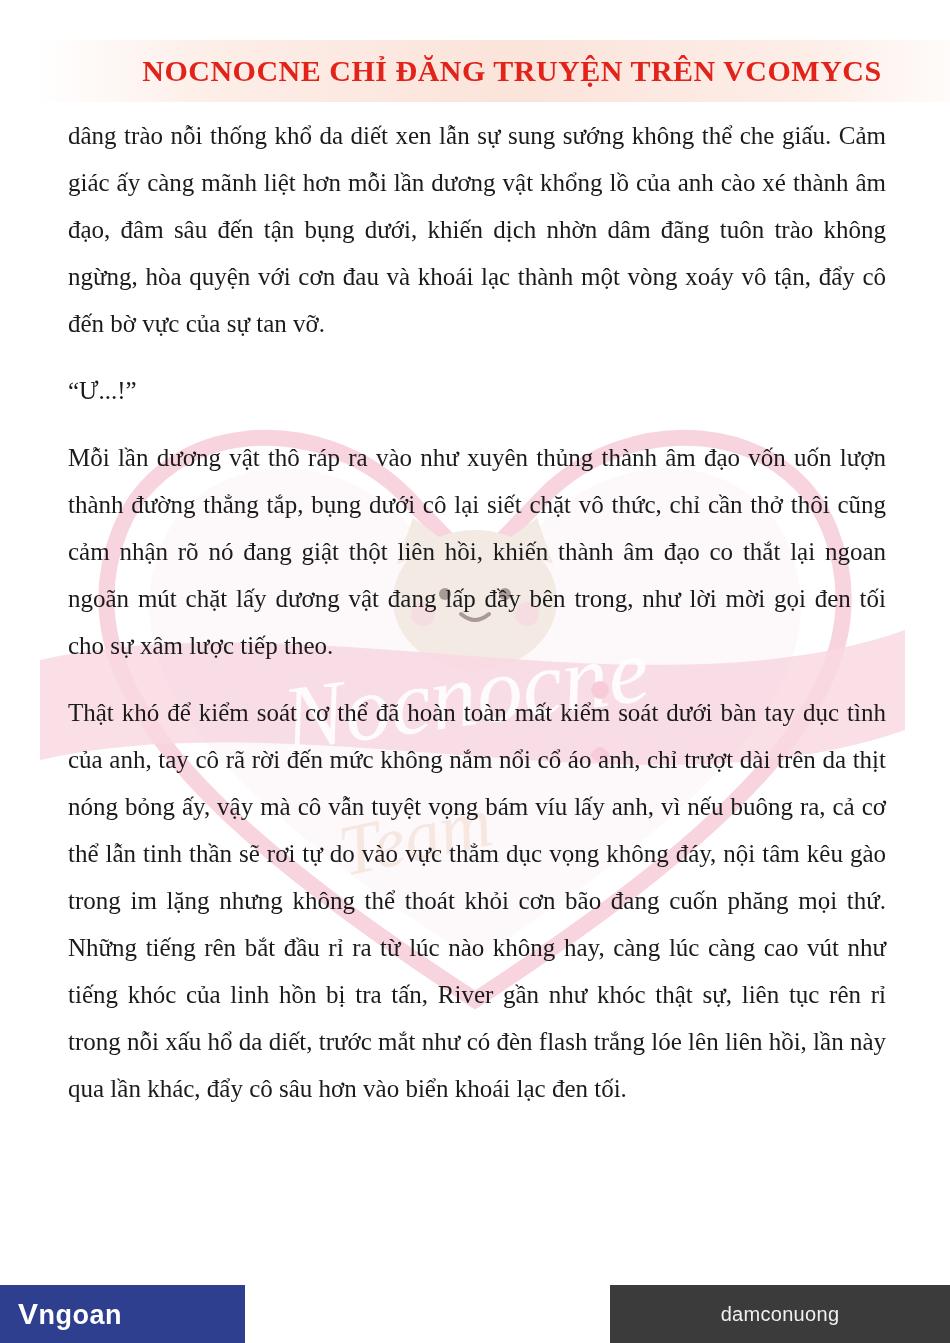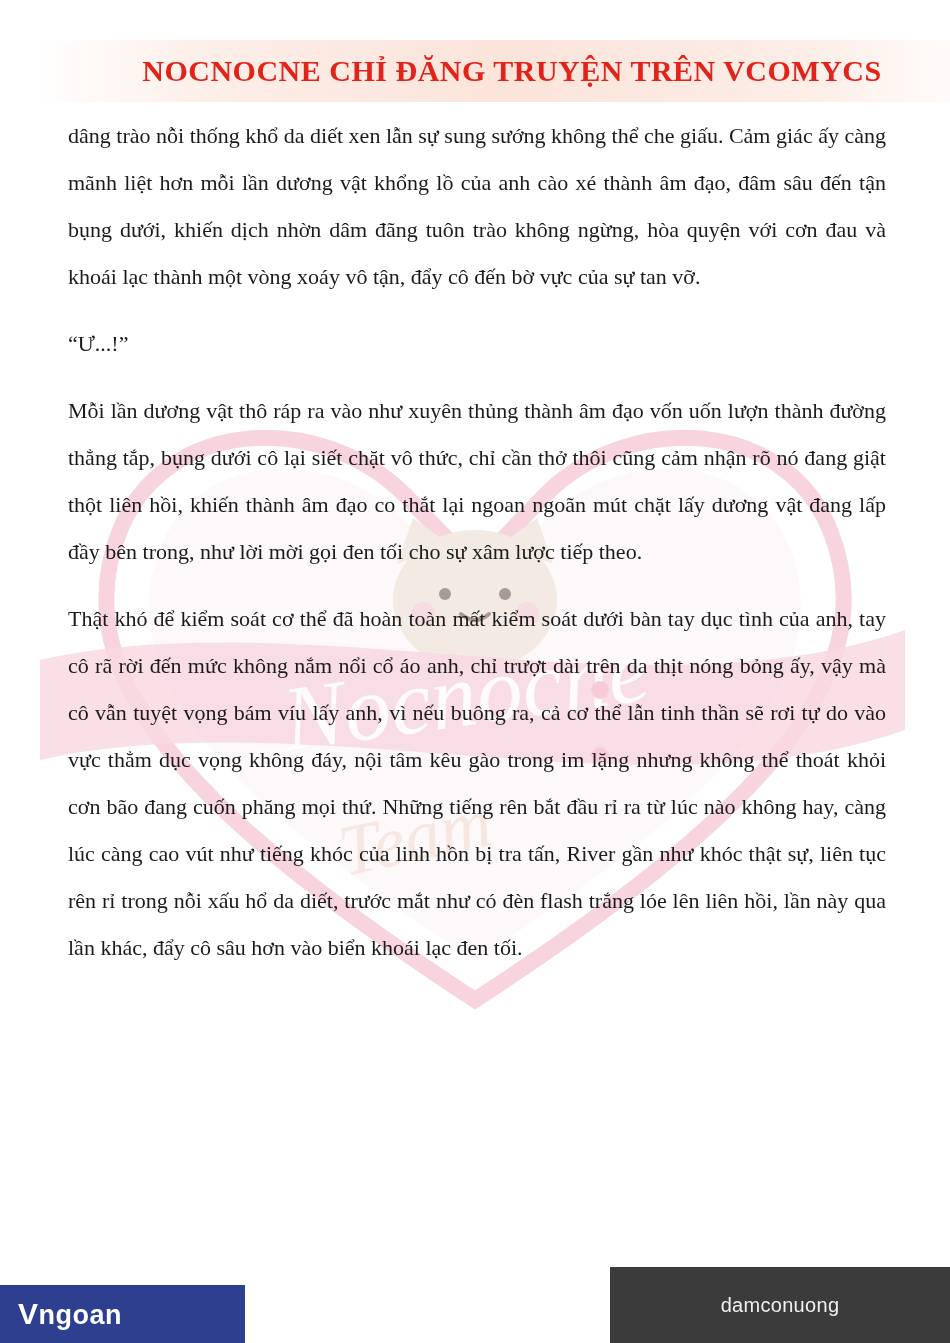--- a/index.html
+++ b/index.html
@@ -54,21 +54,21 @@
   .content {
     position: absolute;
     left: 68px;
     top: 112px;
     width: 818px;
     z-index: 1;
   }
   .para {
     color: #1b1b1b;
     font-family: "Liberation Serif", serif;
-    font-size: 22px;
+    font-size: 25px;
     line-height: 47px;
     text-align: justify;
     text-justify: inter-word;
     margin: 0 0 20px 0;
   }
   .para.last { margin-bottom: 15px; }
   .para.quote { text-align: left; }
 
   
   .footer {
@@ -103,21 +103,21 @@
   .footer-logo .v {
     color: #ffffff;
     font-size: 30px;
   }
   .footer-logo .rest { color: #ffffff; }
   .footer-right {
     position: absolute;
     right: 0;
     bottom: 0;
     width: 340px;
-    height: 76px;
+    height: 58px;
     background: #3b3b3b;
     display: flex;
     align-items: center;
     justify-content: center;
   }
   .footer-right-text {
     color: #f0f0f0;
     font-family: "Liberation Sans", sans-serif;
     font-size: 20px;
     letter-spacing: 0.3px;

